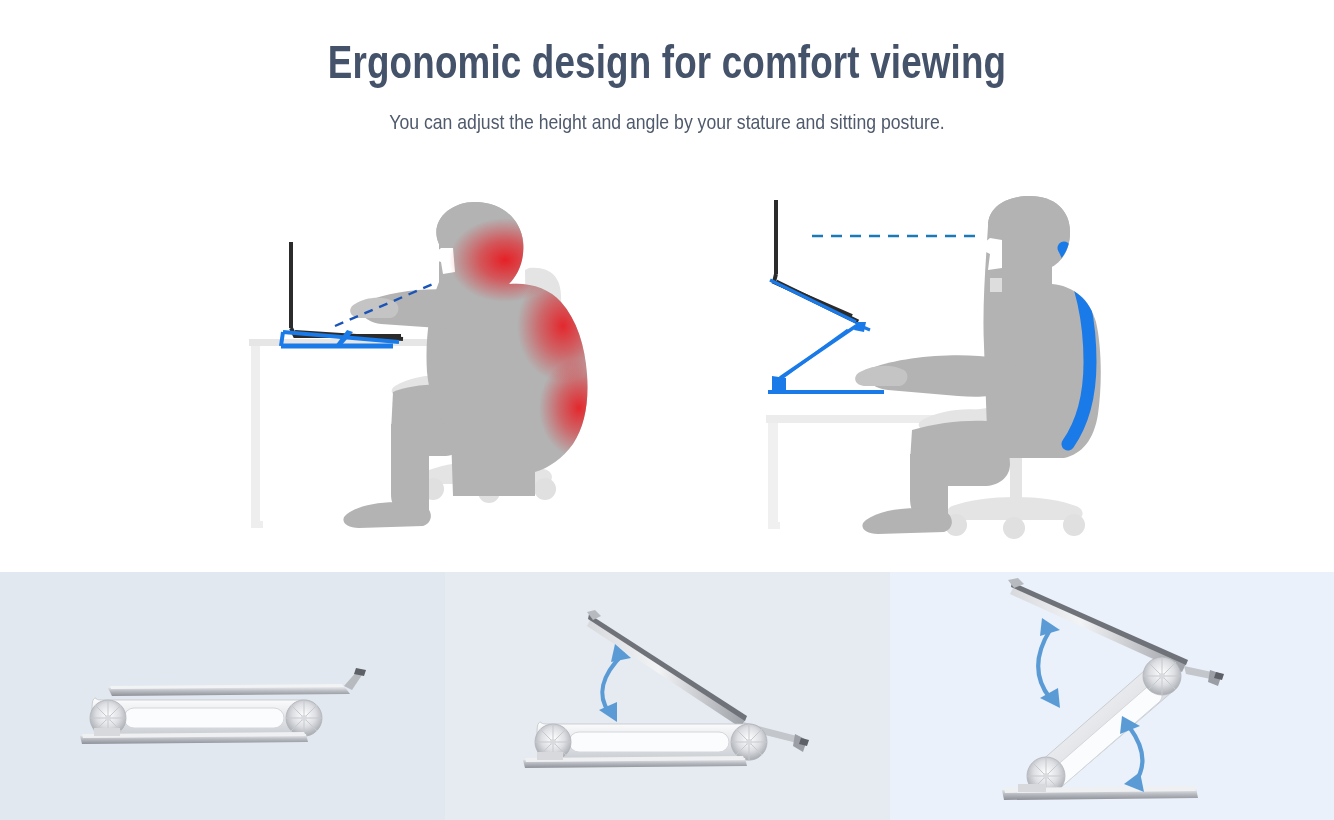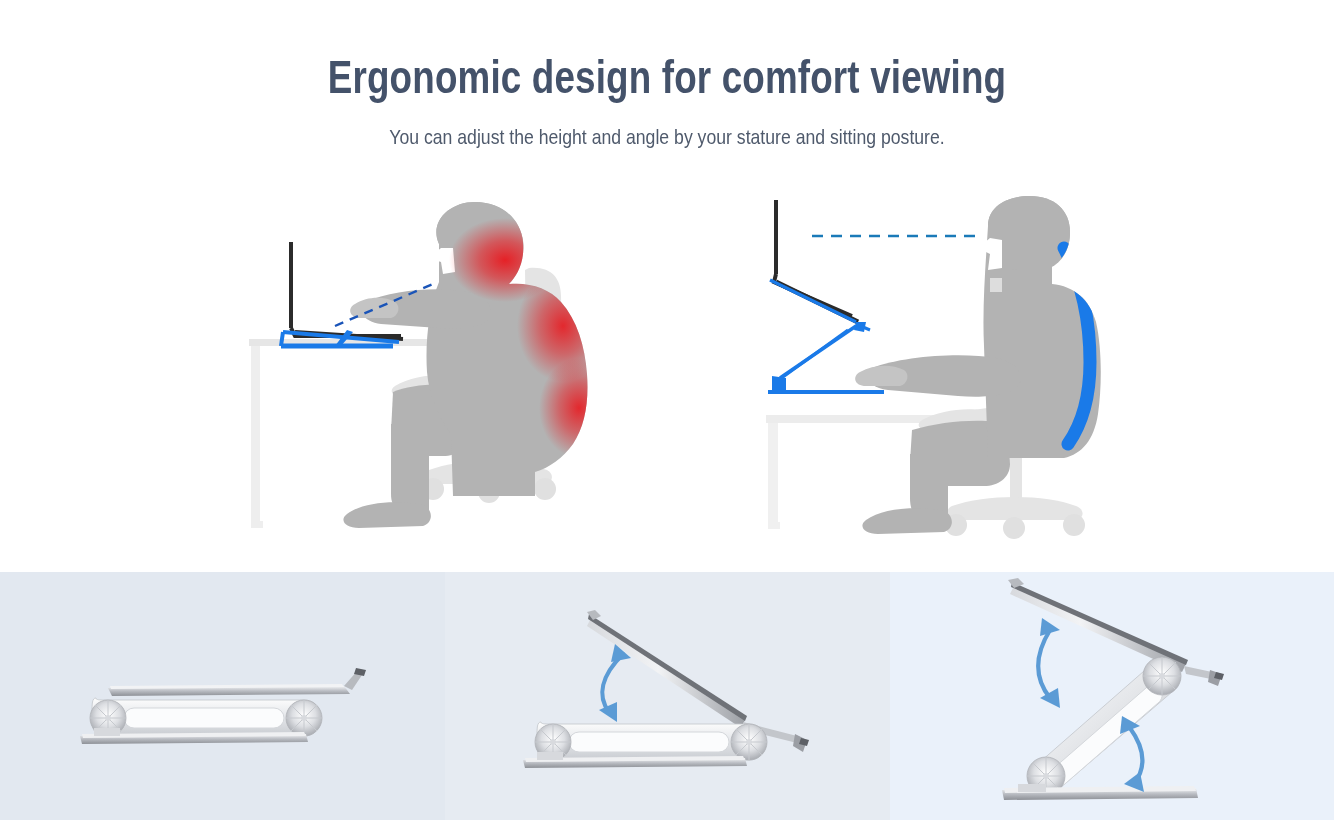--- a/index.html
+++ b/index.html
@@ -6,21 +6,21 @@
   html,body{margin:0;padding:0;}
   body{
     width:1334px;height:820px;
     background:#ffffff;
     font-family:"Liberation Sans","DejaVu Sans",sans-serif;
     overflow:hidden;position:relative;
   }
   .page{width:1334px;height:820px;position:relative;}
 
   
-  .header{width:100%;text-align:center;padding-top:53px;box-sizing:border-box;}
+  .header{width:100%;text-align:center;padding-top:38px;box-sizing:border-box;}
   .headline{
     font-size:46px;font-weight:bold;color:#44526a;
     letter-spacing:.2px;line-height:1.06;margin:0;
     transform:scaleX(.80);transform-origin:center center;
     white-space:nowrap;
   }
   .subhead{
     font-size:21px;font-weight:400;color:#4f5a6c;
     margin:22px 0 0 0;line-height:1.25;
     transform:scaleX(.84);transform-origin:center center;

